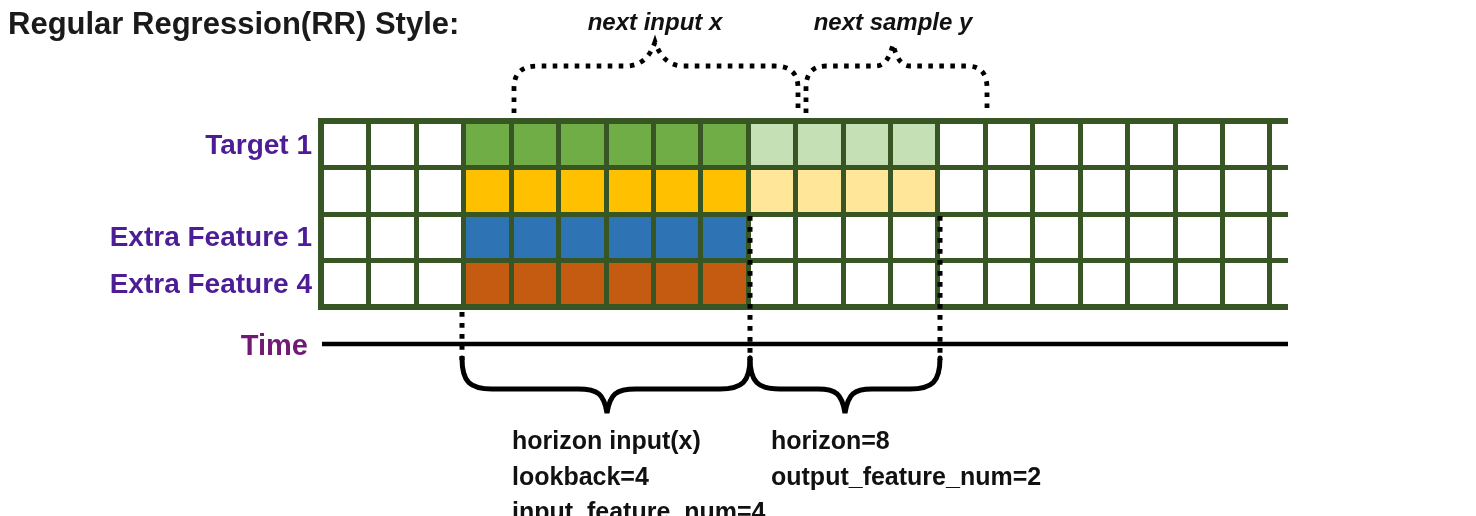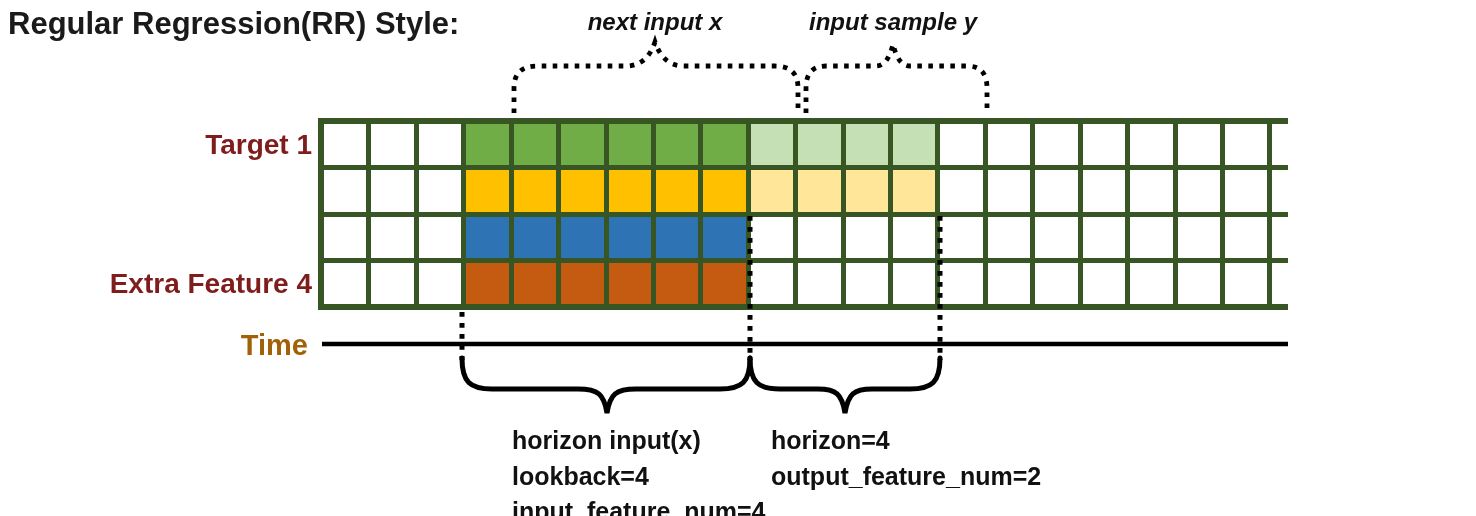--- a/index.html
+++ b/index.html
@@ -32,28 +32,28 @@
     display:grid;
     grid-template-columns:repeat(24,1fr);
     grid-template-rows:repeat(4,1fr);
     gap:5px;
   }
   .cell{width:100%;height:100%;}
   
   .row-label{
     position:absolute;left:0;width:312px;height:46px;
     display:flex;align-items:center;justify-content:flex-end;
-    font-size:28px;font-weight:700;color:#7f1d1d;white-space:nowrap;
+    font-size:28px;font-weight:700;color:#4c1d95;white-space:nowrap;
   }
   .r1{top:122px;} .r2{top:168px;} .r3{top:214px;} .r4{top:261px;}
   
   .time-label{
     position:absolute;left:180px;top:329px;width:128px;
     text-align:right;
-    font-size:29px;font-weight:700;color:#a16207;white-space:nowrap;
+    font-size:29px;font-weight:700;color:#701a75;white-space:nowrap;
   }
   
   .anno-block{
     position:absolute;top:423px;
     font-size:25px;font-weight:600;color:#111;
     line-height:35.5px;white-space:nowrap;
   }
   #input-block{left:512px;}
   #output-block{left:771px;}
   
@@ -63,23 +63,24 @@
   }
 </style>
 </head>
 <body>
 
 <div id="stage">
 
   <div class="title">Regular Regression(RR) Style:</div>
 
   <div class="top-label" id="next-x-label">next input x</div>
-  <div class="top-label" id="next-y-label">input sample y</div>
+  <div class="top-label" id="next-y-label">next sample y</div>
 
   <div class="row-label r1">Target 1</div>
+  <div class="row-label r3">Extra Feature 1</div>
   <div class="row-label r4">Extra Feature 4</div>
 
   <div id="time-grid" style="background: rgb(55, 86, 35);">
       <div class="cell" style="background: rgb(255, 255, 255);"></div>
       <div class="cell" style="background: rgb(255, 255, 255);"></div>
       <div class="cell" style="background: rgb(255, 255, 255);"></div>
       <div class="cell" style="background: rgb(112, 173, 71);"></div>
       <div class="cell" style="background: rgb(112, 173, 71);"></div>
       <div class="cell" style="background: rgb(112, 173, 71);"></div>
       <div class="cell" style="background: rgb(112, 173, 71);"></div>
@@ -176,21 +177,21 @@
 
   <div class="time-label">Time</div>
 
   <div class="anno-block" id="input-block">
     <div>horizon input(x)</div>
     <div>lookback=4</div>
     <div>input_feature_num=4</div>
   </div>
 
   <div class="anno-block" id="output-block">
-    <div>horizon=4</div>
+    <div>horizon=8</div>
     <div>output_feature_num=2</div>
   </div>
 
   <svg id="overlay" viewBox="0 0 1476 516" xmlns="http://www.w3.org/2000/svg">
 
     <path d="M 514 113 L 514 88 Q 514 66 537 66 L 626 66 Q 647 66 655 42 Q 663 66 684 66 L 775 66 Q 798 66 798 88 L 798 113" fill="none" stroke="#000" stroke-width="4.8" stroke-dasharray="4.6 6.4"></path>
 
     <path d="M 806 113 L 806 88 Q 806 66 826 66 L 876 66 Q 888 66 893 44 Q 898 66 910 66 L 967 66 Q 987 66 987 88 L 987 113" fill="none" stroke="#000" stroke-width="4.8" stroke-dasharray="4.6 6.4"></path>
 
     <path d="M 462 312 L 462 360" fill="none" stroke="#000" stroke-width="5" stroke-dasharray="4.8 6.2"></path>

